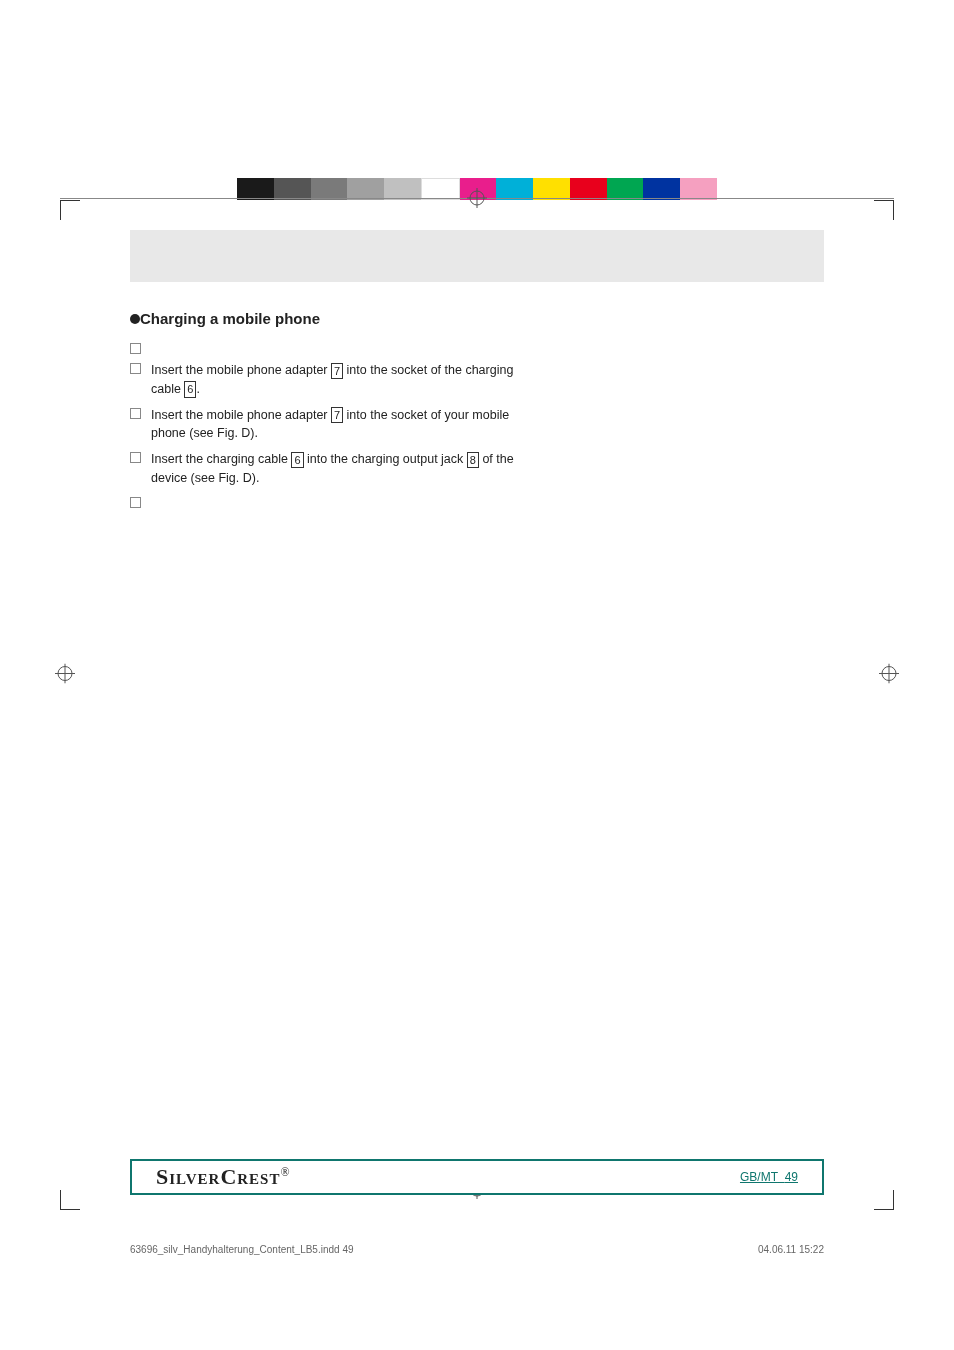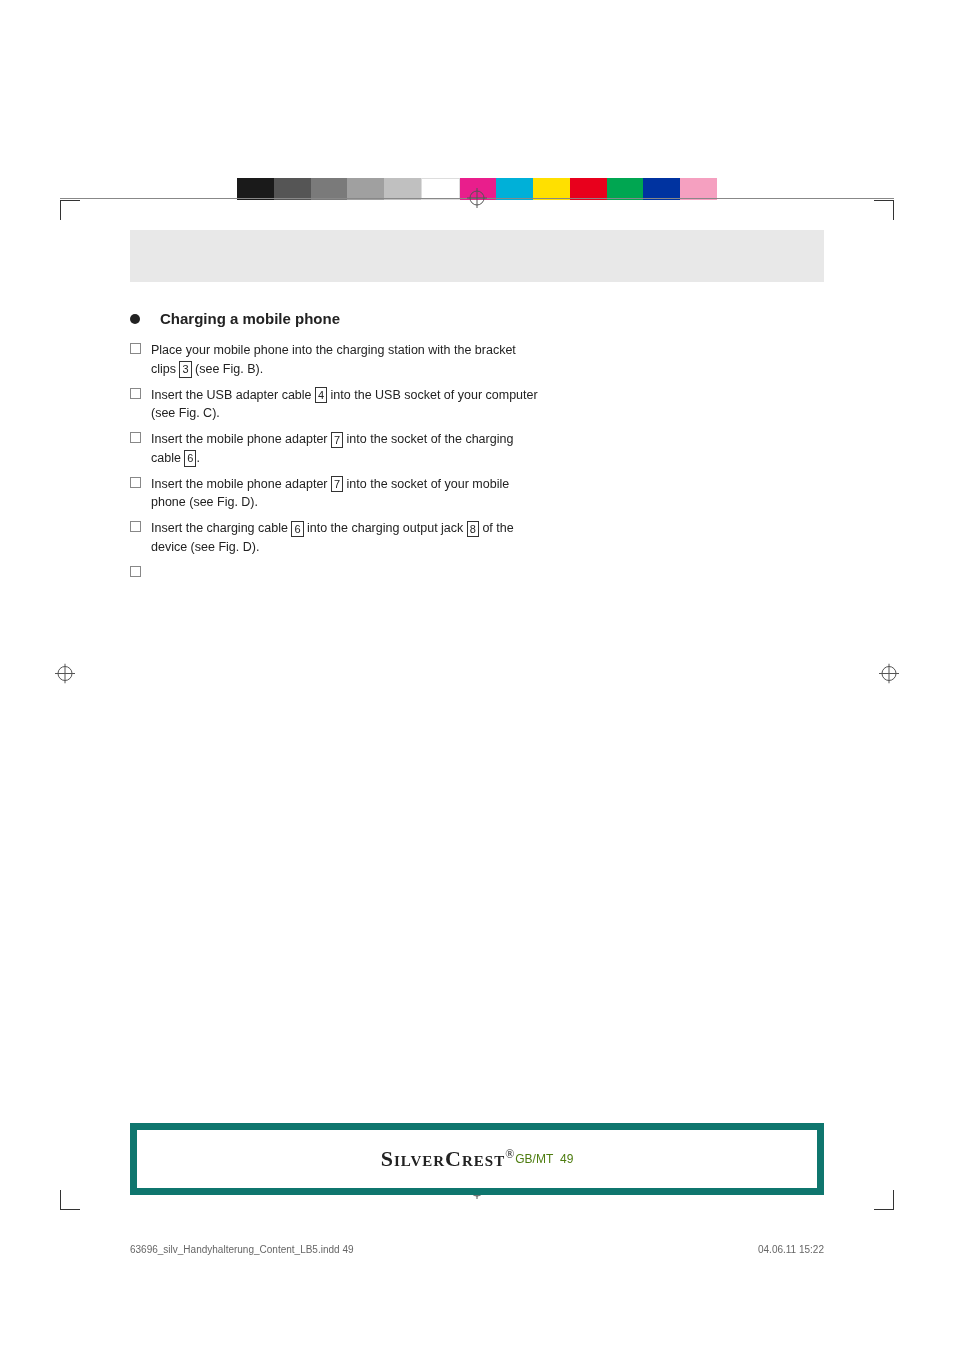--- a/index.html
+++ b/index.html
@@ -50,21 +50,21 @@
       position: relative;
     }
 
     
     .section-heading {
       font-size: 15px;
       font-weight: bold;
       margin-bottom: 14px;
       display: flex;
       align-items: center;
-      gap: 20px;
+      gap: 0;
     }
     .bullet-circle {
       display: inline-block;
       width: 10px;
       height: 10px;
       border-radius: 50%;
       background: #222;
       flex-shrink: 0;
     }
 
@@ -165,21 +165,22 @@
       font-weight: bold;
       letter-spacing: 1px;
     }
     .brand-name .reg-tm {
       font-size: 12px;
       vertical-align: super;
       font-weight: normal;
     }
     .page-info {
       font-size: 12px;
-      color: #4d7c0f;
+      color: #0f766e;
+      text-decoration: underline;
     }
 
     
     .file-footer {
       position: absolute;
       bottom: 95px;
       left: 130px;
       right: 130px;
       display: flex;
       justify-content: space-between;
@@ -205,26 +206,26 @@
     
     .bar-line {
       position: absolute;
       height: 1px;
       background: #888;
       left: 60px;
       right: 60px;
     }
 
     .footer-box {
-      border: 7px solid #0f766e;
-      padding: 16px 24px;
+      border: 2px solid #0f766e;
+      padding: 3px 24px;
       background: #fff;
       display: flex;
       align-items: center;
-      justify-content: center;
+      justify-content: space-between;
       width: 100%;
     }
   </style>
 </head>
 <body>
 
 <div class="color-bar-container">
   <div class="color-bar" id="color-bar">
       <div class="seg seg-black1"></div>
       <div class="seg seg-gray1"></div>
@@ -285,25 +286,20 @@
   <div class="section-heading">
     <span class="bullet-circle"></span>
     <span>Charging a mobile phone</span>
   </div>
 
 
   <ul class="bullet-list" id="bullet-list">
 
   <li>
         <span class="cb"></span>
-        <span class="text">Place your mobile phone into the charging station with the bracket clips <span class="num-box">3</span> (see Fig. B).</span>
-      </li>
-      <li>
-        <span class="cb"></span>
-        <span class="text">Insert the USB adapter cable <span class="num-box">4</span> into the USB socket of your computer (see Fig. C).</span>
       </li>
       <li>
         <span class="cb"></span>
         <span class="text">Insert the mobile phone adapter <span class="num-box">7</span> into the socket of the charging cable <span class="num-box">6</span>.</span>
       </li>
       <li>
         <span class="cb"></span>
         <span class="text">Insert the mobile phone adapter <span class="num-box">7</span> into the socket of your mobile phone (see Fig. D).</span>
       </li>
       <li>

